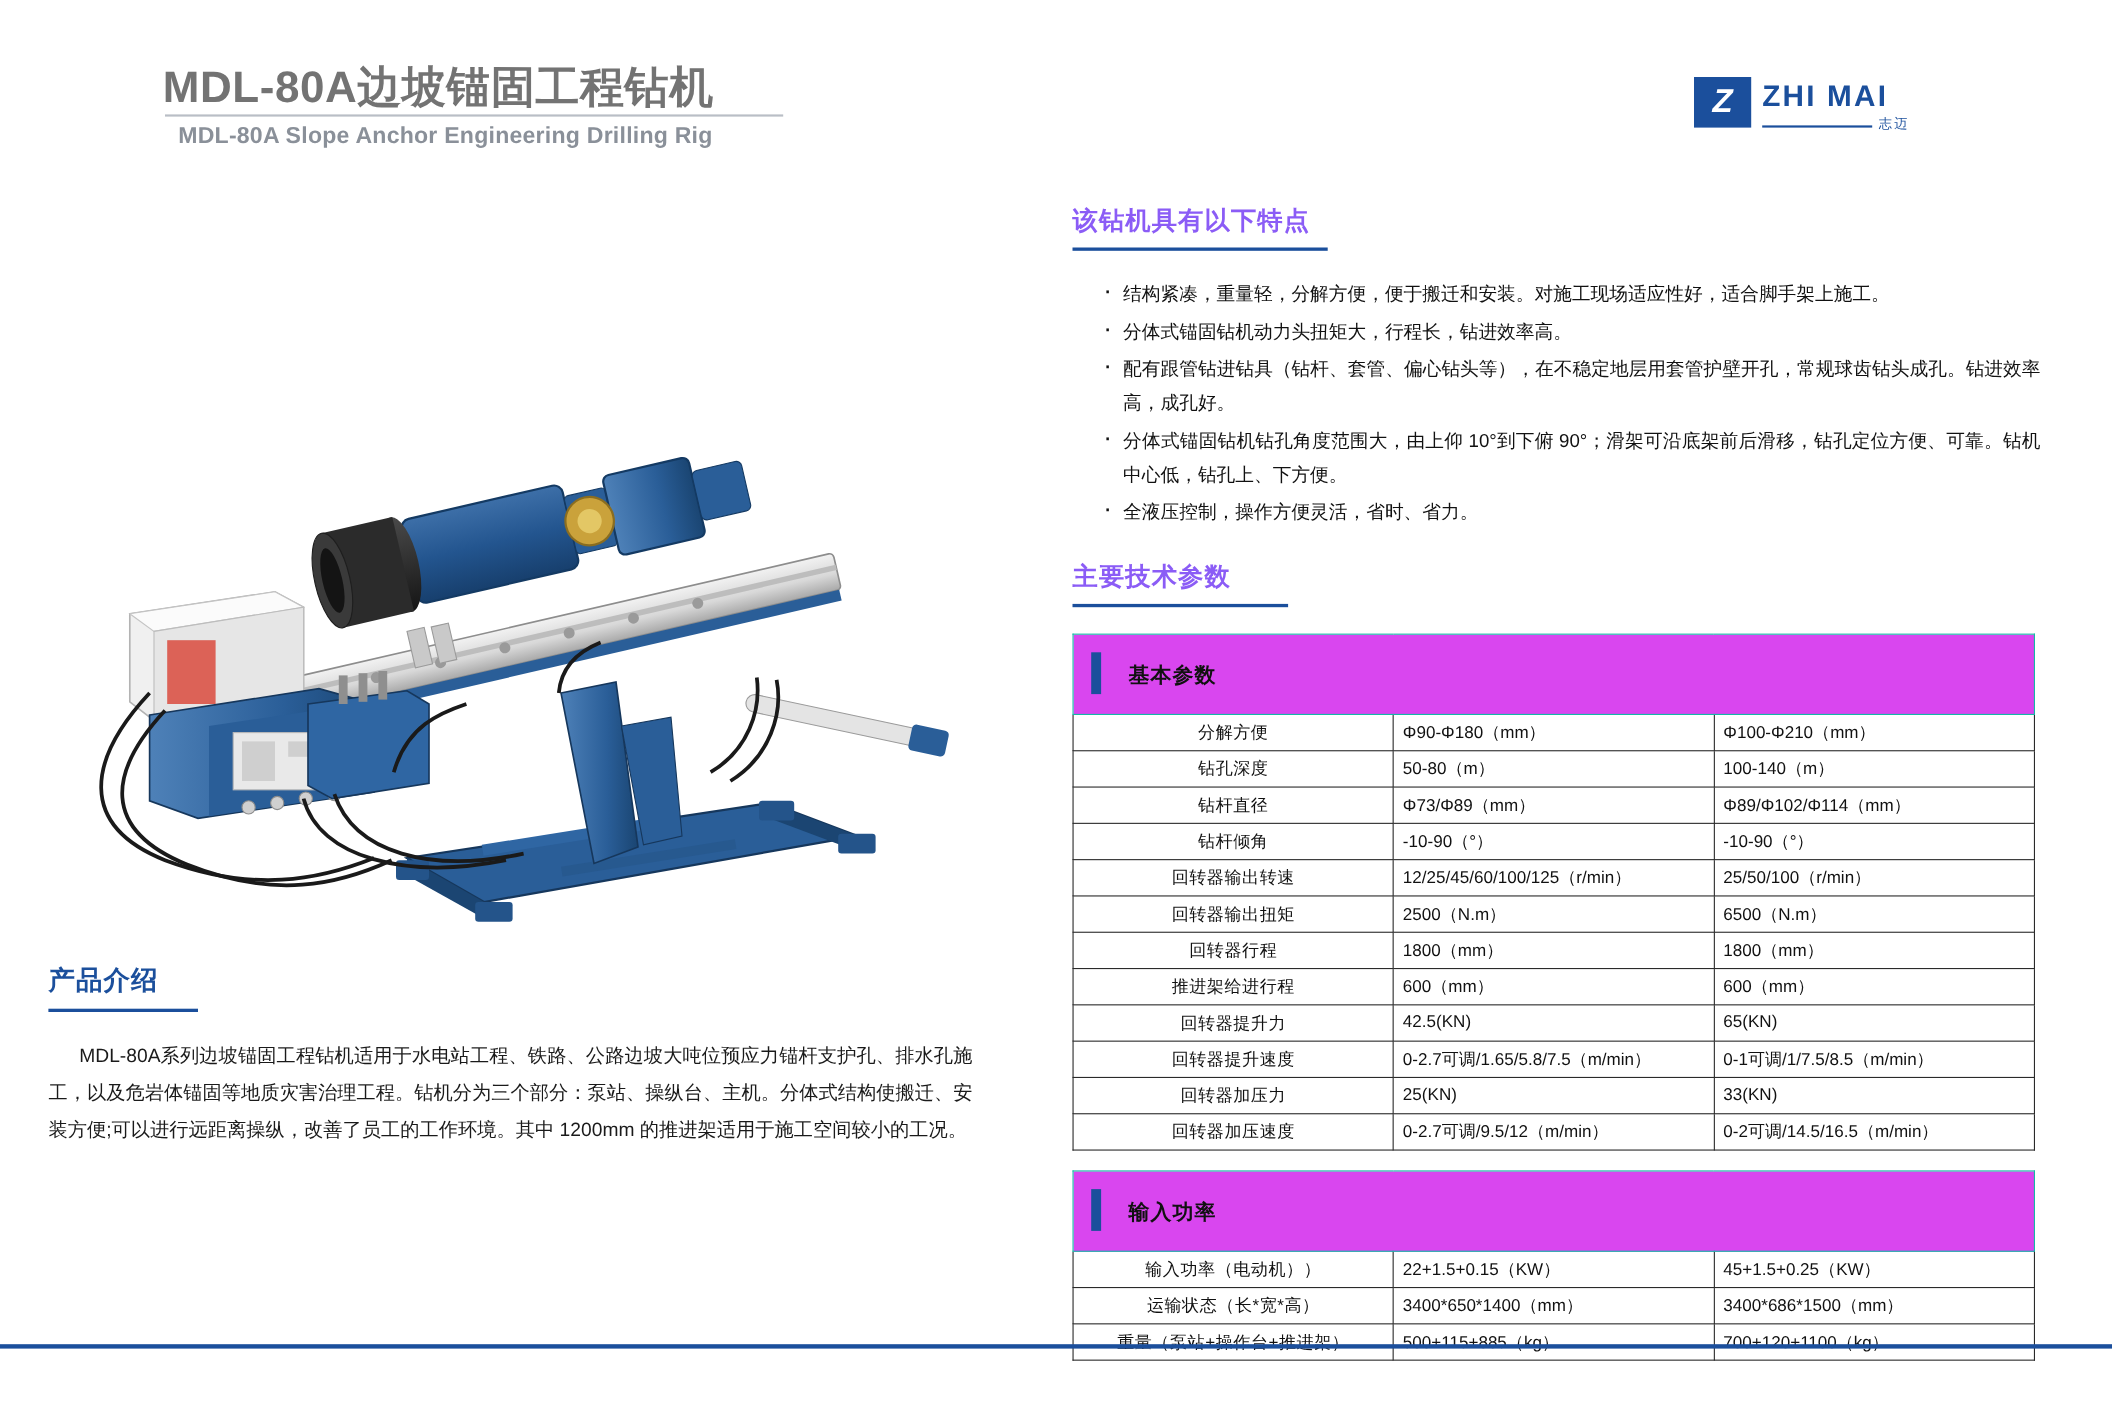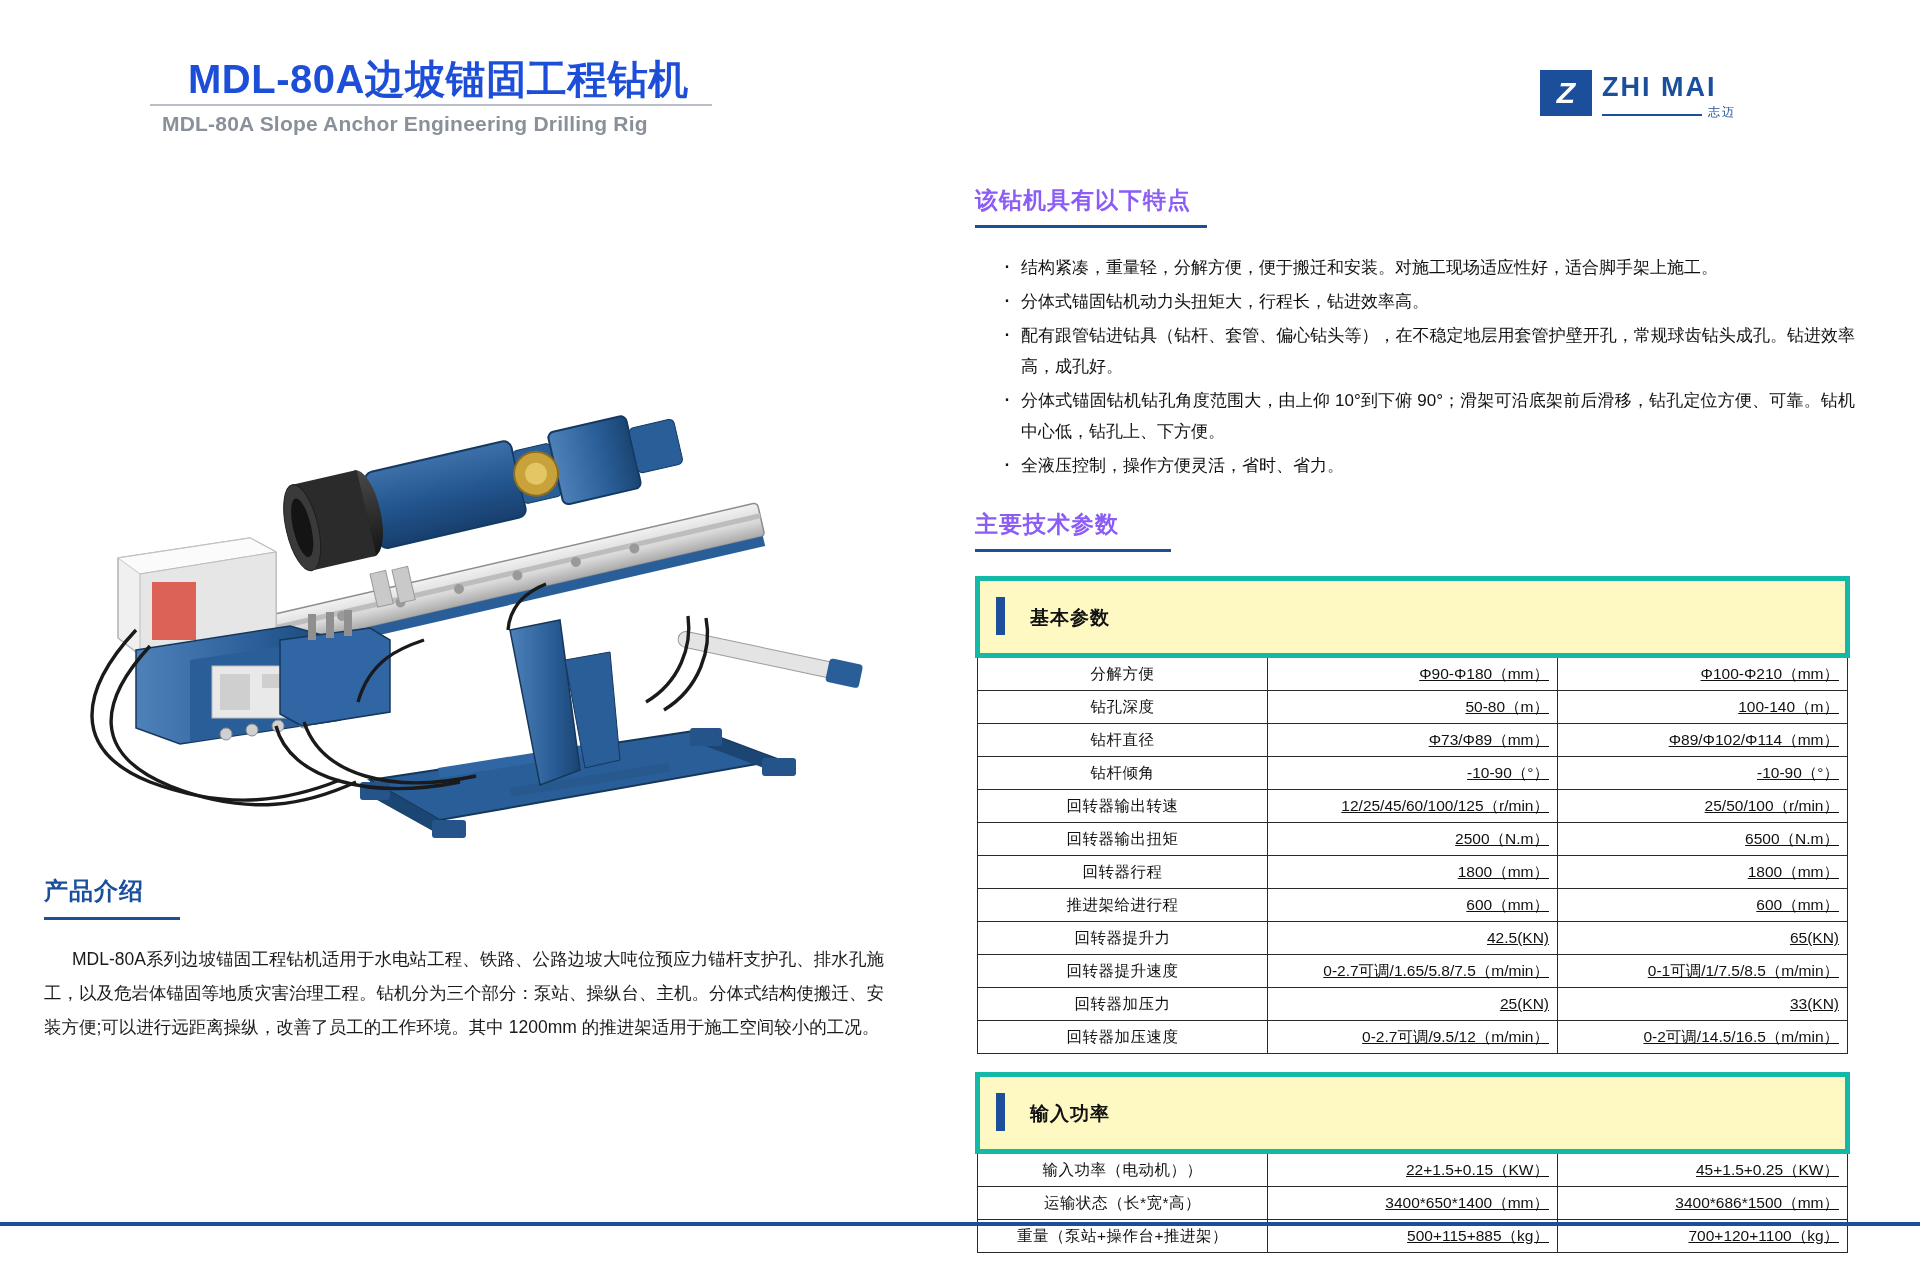--- a/index.html
+++ b/index.html
@@ -29,24 +29,23 @@
     left: 0; top: 0;
     width: 1920px;
     height: 150px;
   }
   .title-zh {
     position: absolute;
     left: 148px;
     top: 52px;
     font-size: 40px;
     font-weight: bold;
-    color: #1d4ed8;
+    color: #737373;
     letter-spacing: 0.5px;
     white-space: nowrap;
-    margin-left: 40px;
   }
   .title-en {
     position: absolute;
     left: 162px;
     top: 112px;
     font-size: 21px;
     font-weight: bold;
     color: #8a9099;
     letter-spacing: 0.2px;
     white-space: nowrap;
@@ -214,25 +213,25 @@
     height: 30px;
     padding: 1px 8px;
     color: #111;
     vertical-align: middle;
   }
   td.label {
     width: 262px;
     text-align: center;
     letter-spacing: 0.5px;
   }
-  td.val { width: 306px; text-align: right; padding-left: 12px; text-decoration: underline; }
+  td.val { width: 306px; text-align: left; padding-left: 12px; }
 
   tr.band td {
-    background: #fef9c3;
-    border: 5px solid #14b8a6;
+    background: #d946ef;
+    border: 1px solid #14b8a6;
     height: 40px;
     padding: 16px;
   }
   .band-cell {
     position: relative;
     height: 40px;
   }
   .band-bar {
     position: absolute;
     left: 0; top: 0;

